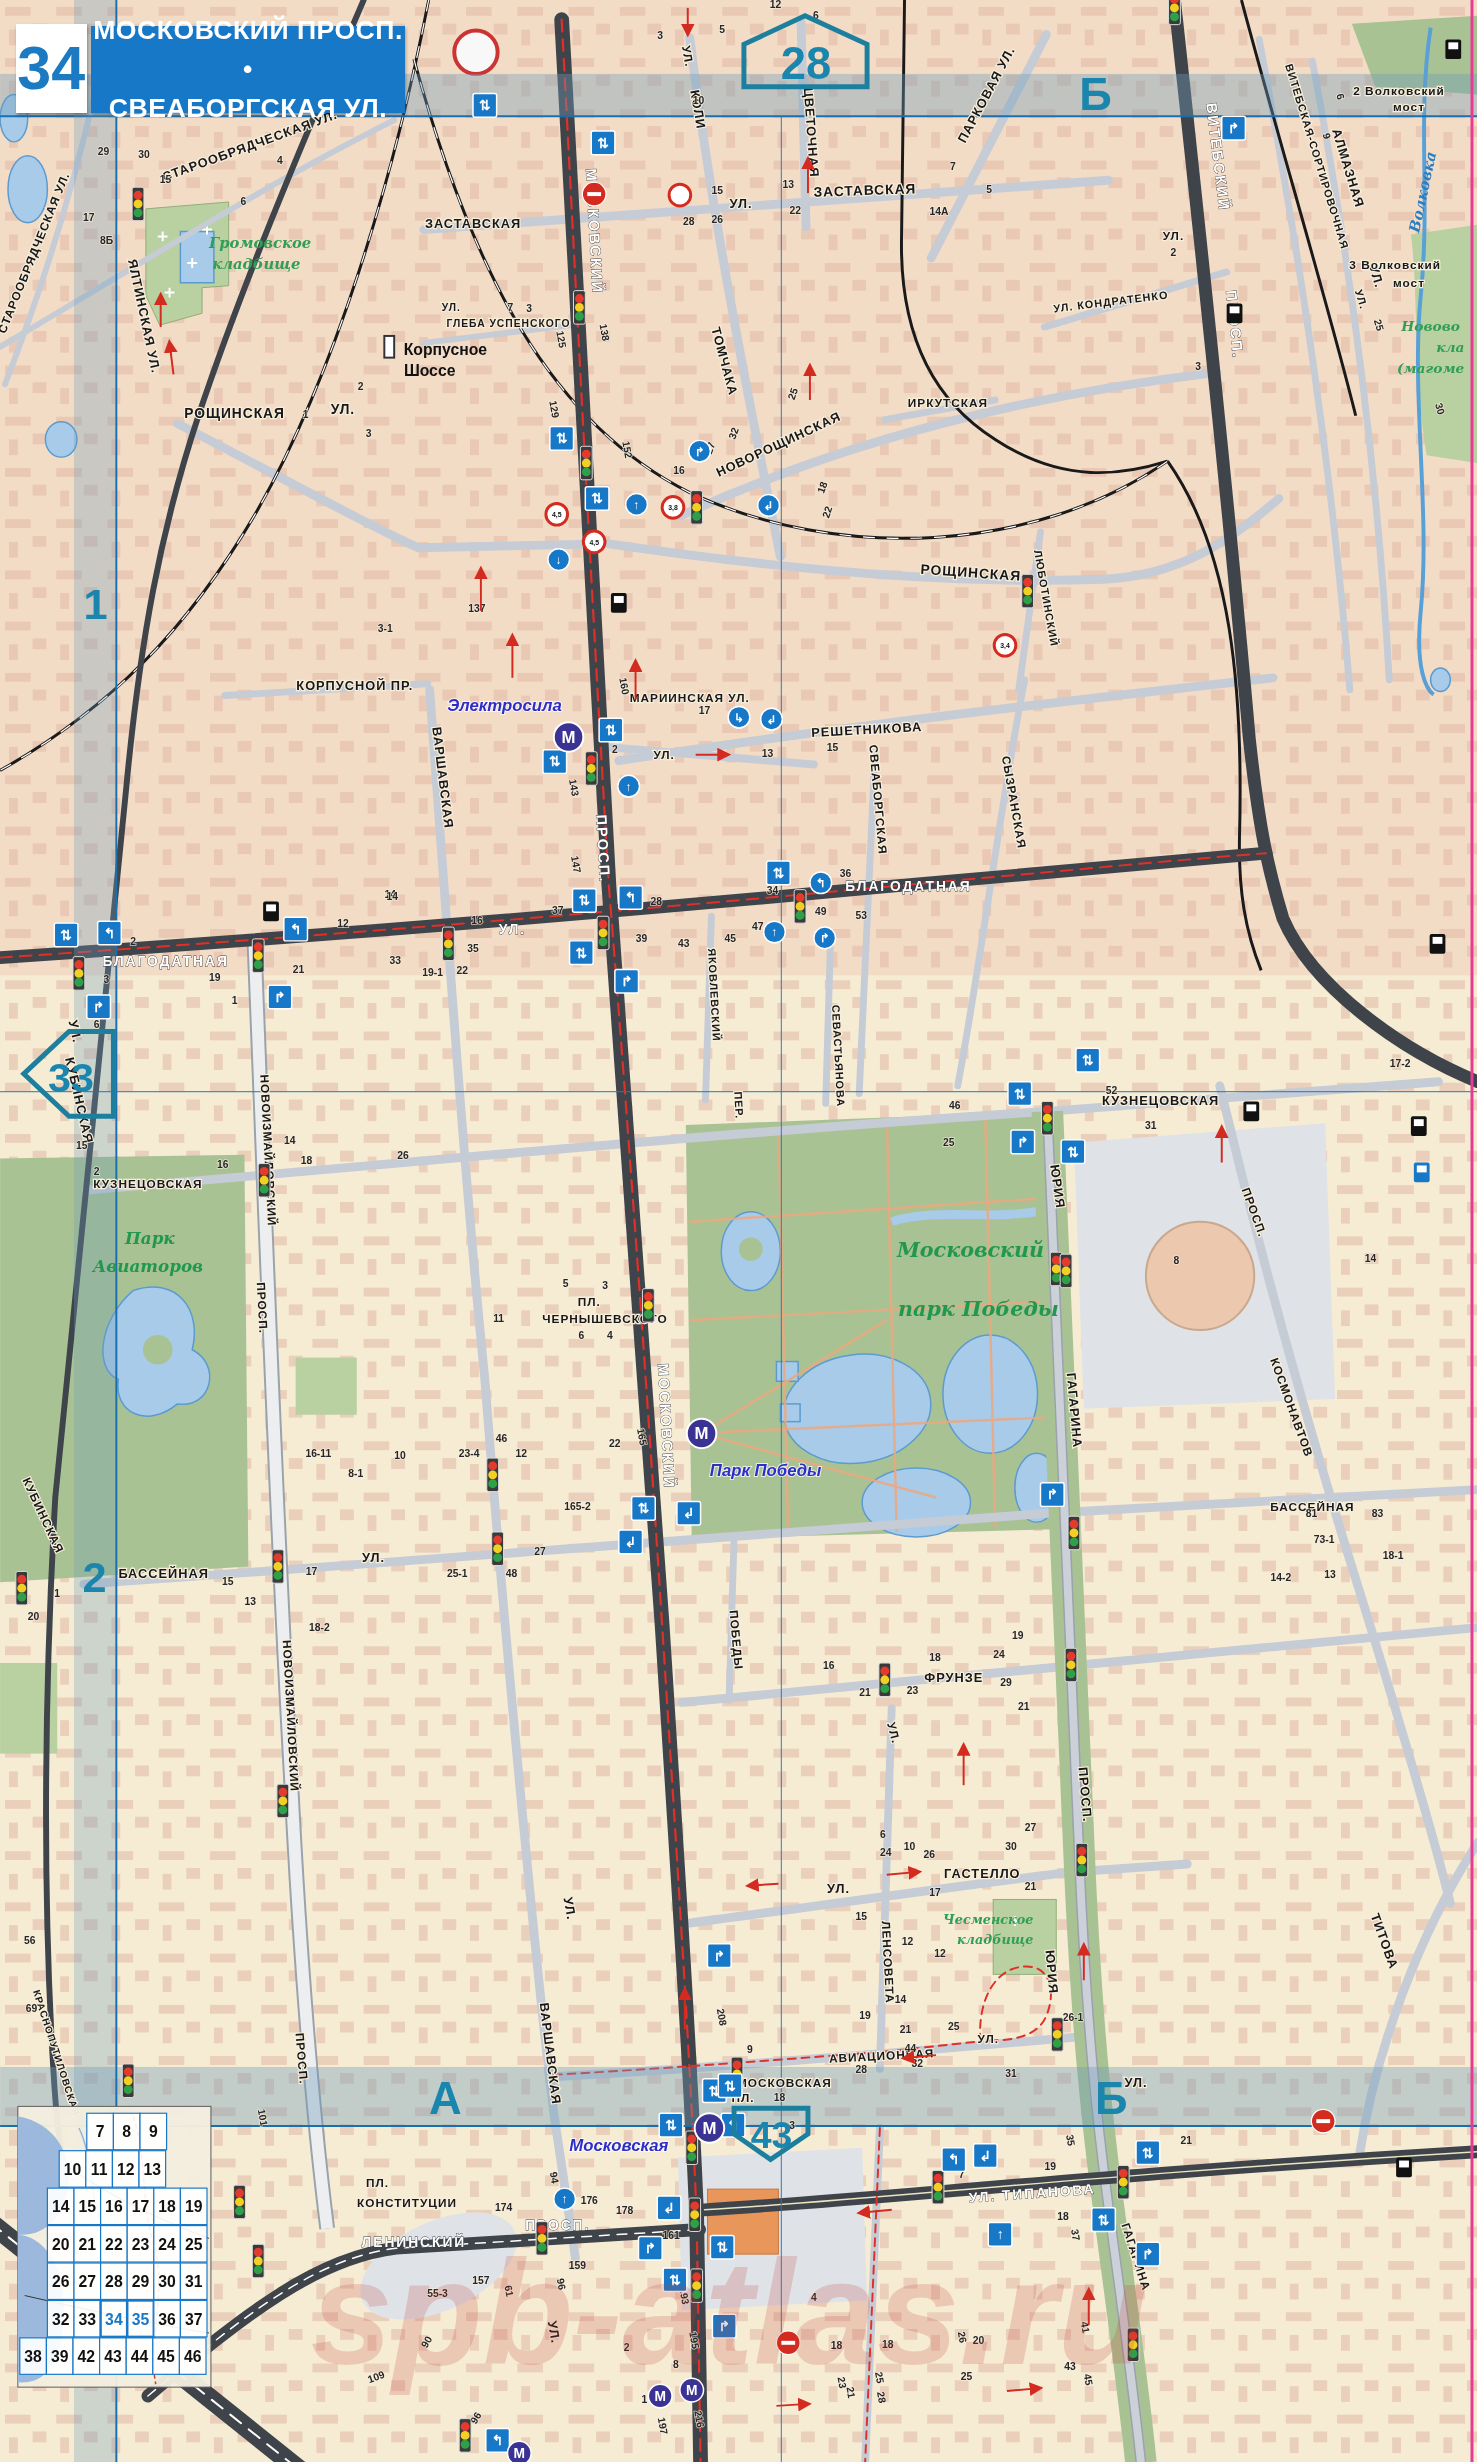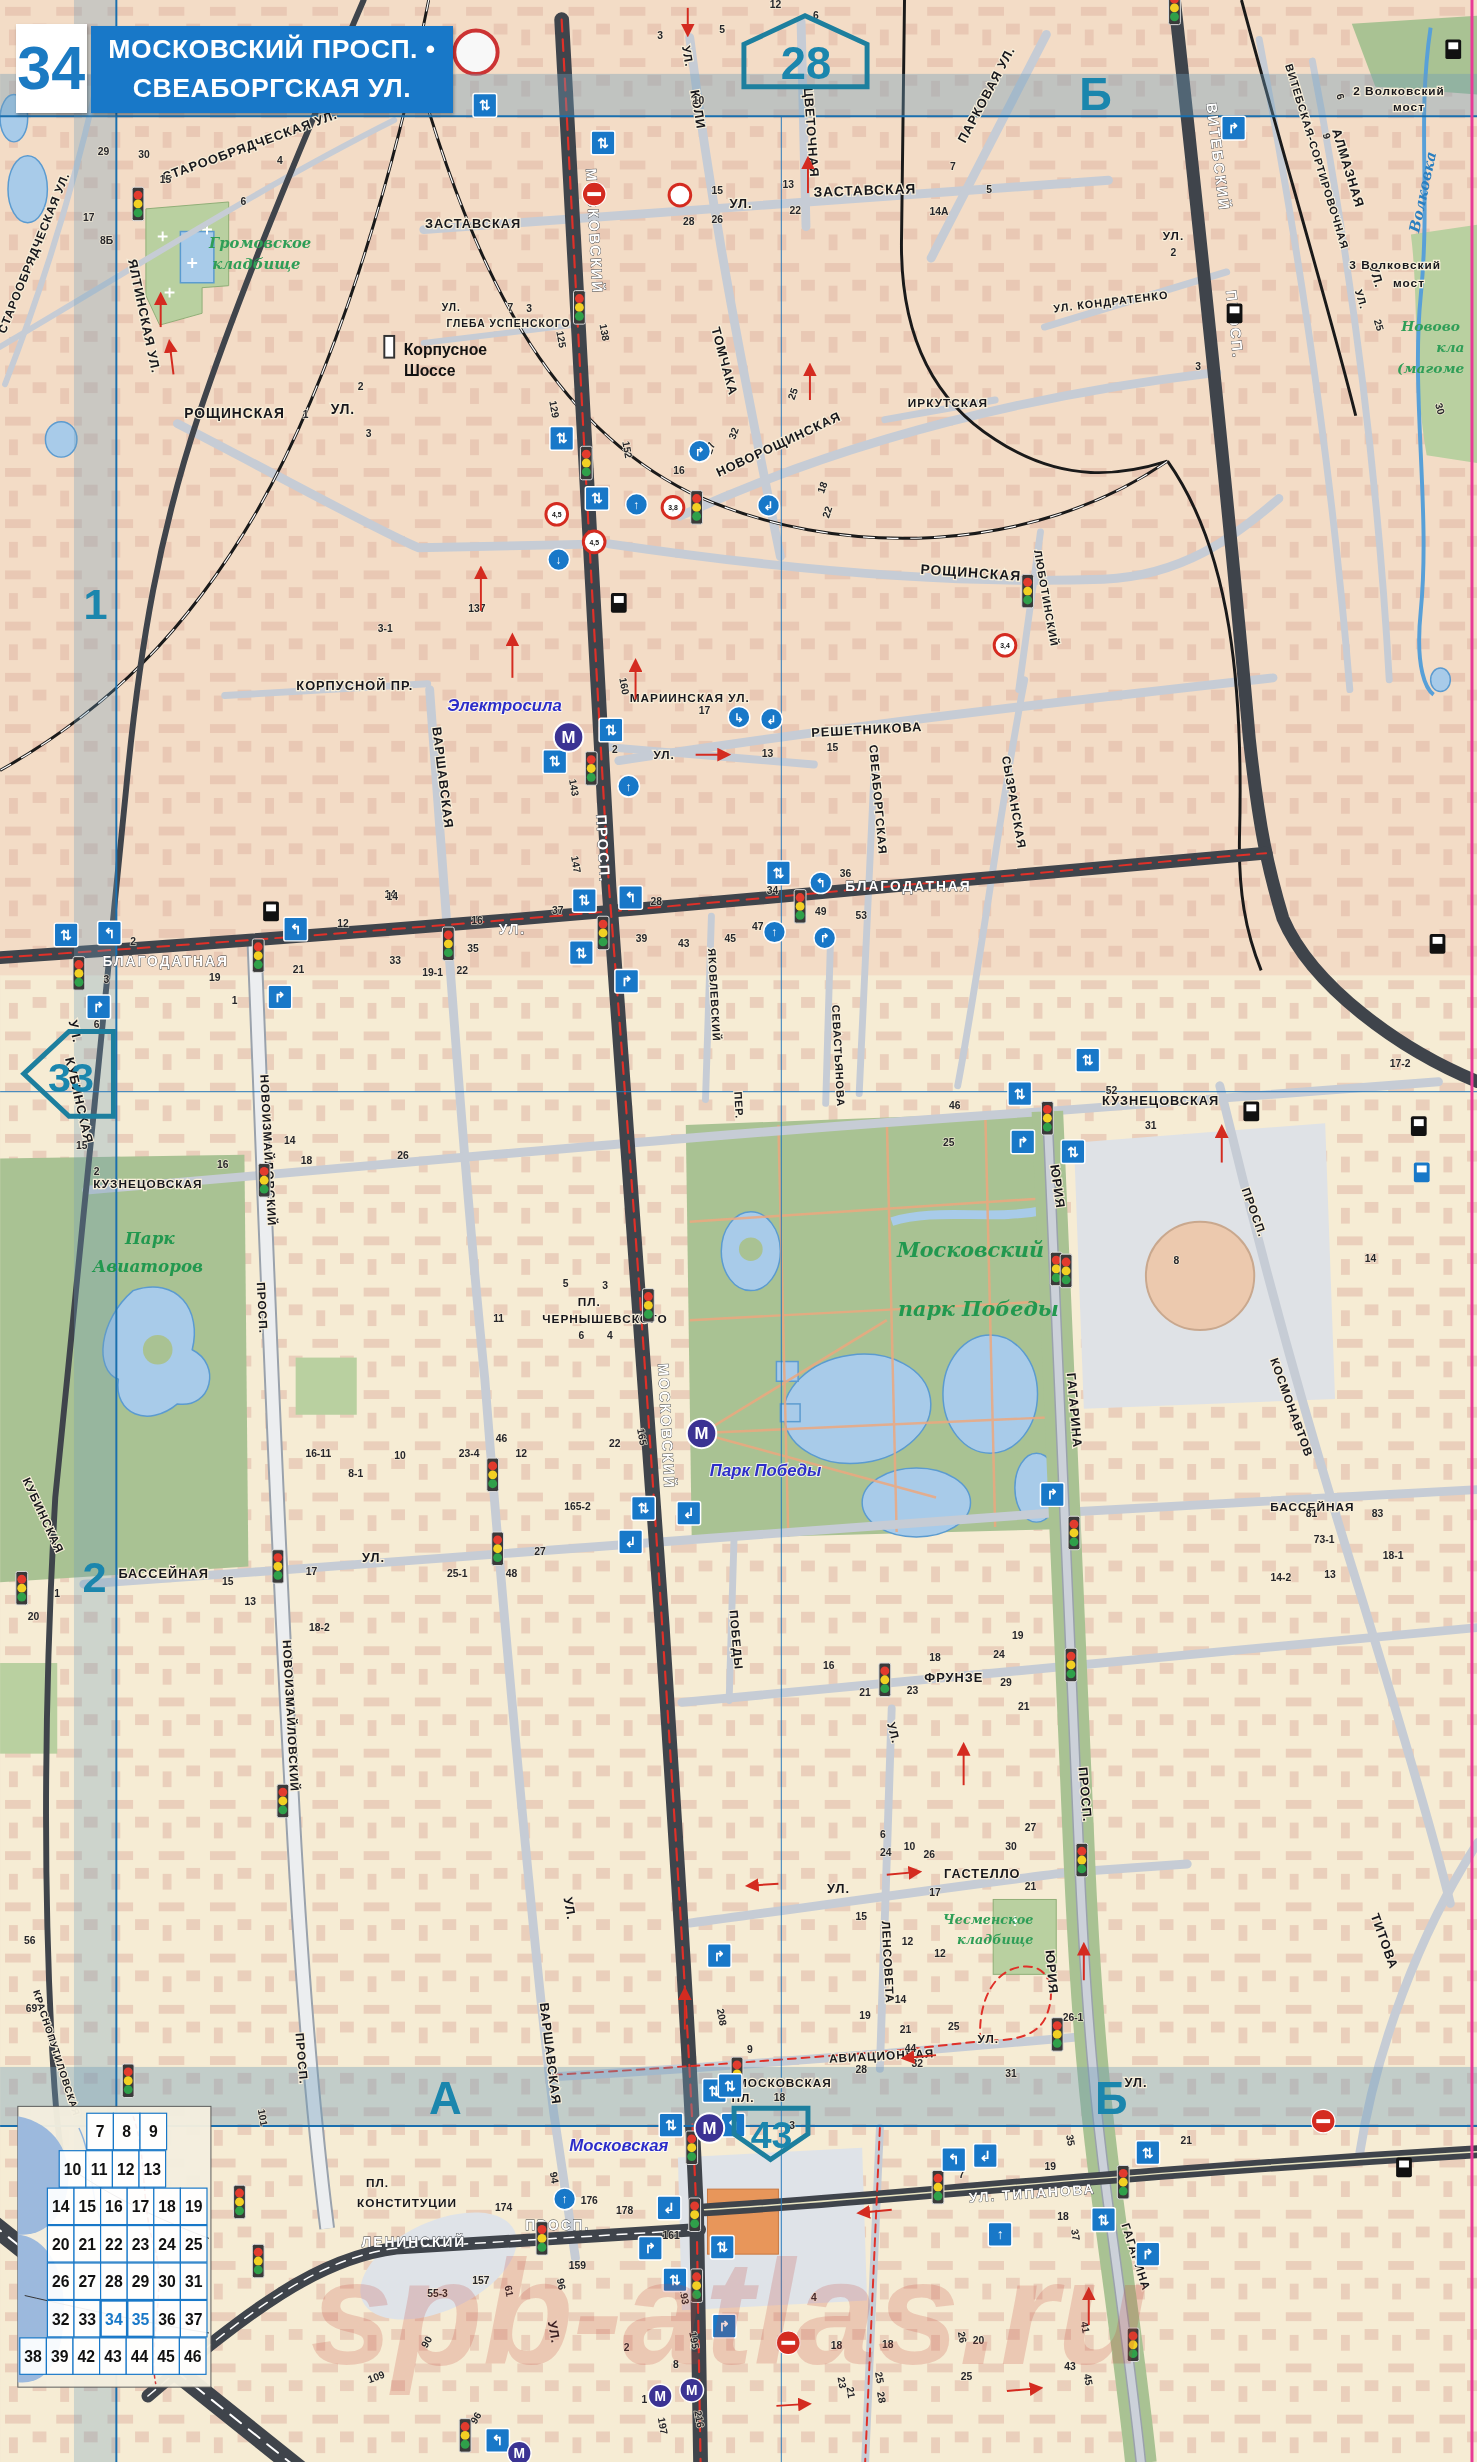--- a/index.html
+++ b/index.html
@@ -14,21 +14,21 @@
   .cem{fill:#2f9e57;font-style:italic;font-weight:bold;font-family:"DejaVu Serif",serif;}
   .park{fill:#22984f;font-style:italic;font-weight:bold;font-family:"DejaVu Serif",serif;}
   .metro{fill:#2d2dc8;font-style:italic;font-weight:bold;paint-order:stroke;stroke:rgba(255,255,255,.75);stroke-width:2px;}
   .river{fill:#2b7fc0;font-style:italic;font-weight:bold;font-family:"DejaVu Serif",serif;}
   .hn{fill:#26262a;font-weight:bold;paint-order:stroke;stroke:rgba(248,239,218,.75);stroke-width:1.6px;}
   .teal{fill:#1b86ad;font-weight:bold;}
   .hdr{position:absolute;left:0;top:0;width:1478px;z-index:5;}
   .pagenum-box{position:absolute;left:15.8px;top:23.6px;width:71px;height:89px;background:#fff;
     box-shadow:1px 2px 3px rgba(0,0,0,.35);display:flex;align-items:center;justify-content:center;
     color:#1b7ac2;font-size:61px;font-weight:bold;}
-  .title-bar{position:absolute;left:91px;top:25.6px;width:362px;height:87px;background:#1878c8;
+  .title-bar{position:absolute;left:91px;top:25.6px;width:314px;height:87px;background:#1878c8;
     box-shadow:1px 2px 3px rgba(0,0,0,.3);color:#fff;font-weight:bold;font-size:26.6px;line-height:39px;
     display:flex;flex-direction:column;justify-content:center;text-align:center;letter-spacing:0.5px;}
 </style>
 </head>
 <body>
 
 <div id="stage">
 <svg width="1478" height="2463" viewBox="0 0 1500 2500">
   <defs>
     <pattern id="bldg" width="52" height="52" patternUnits="userSpaceOnUse">

